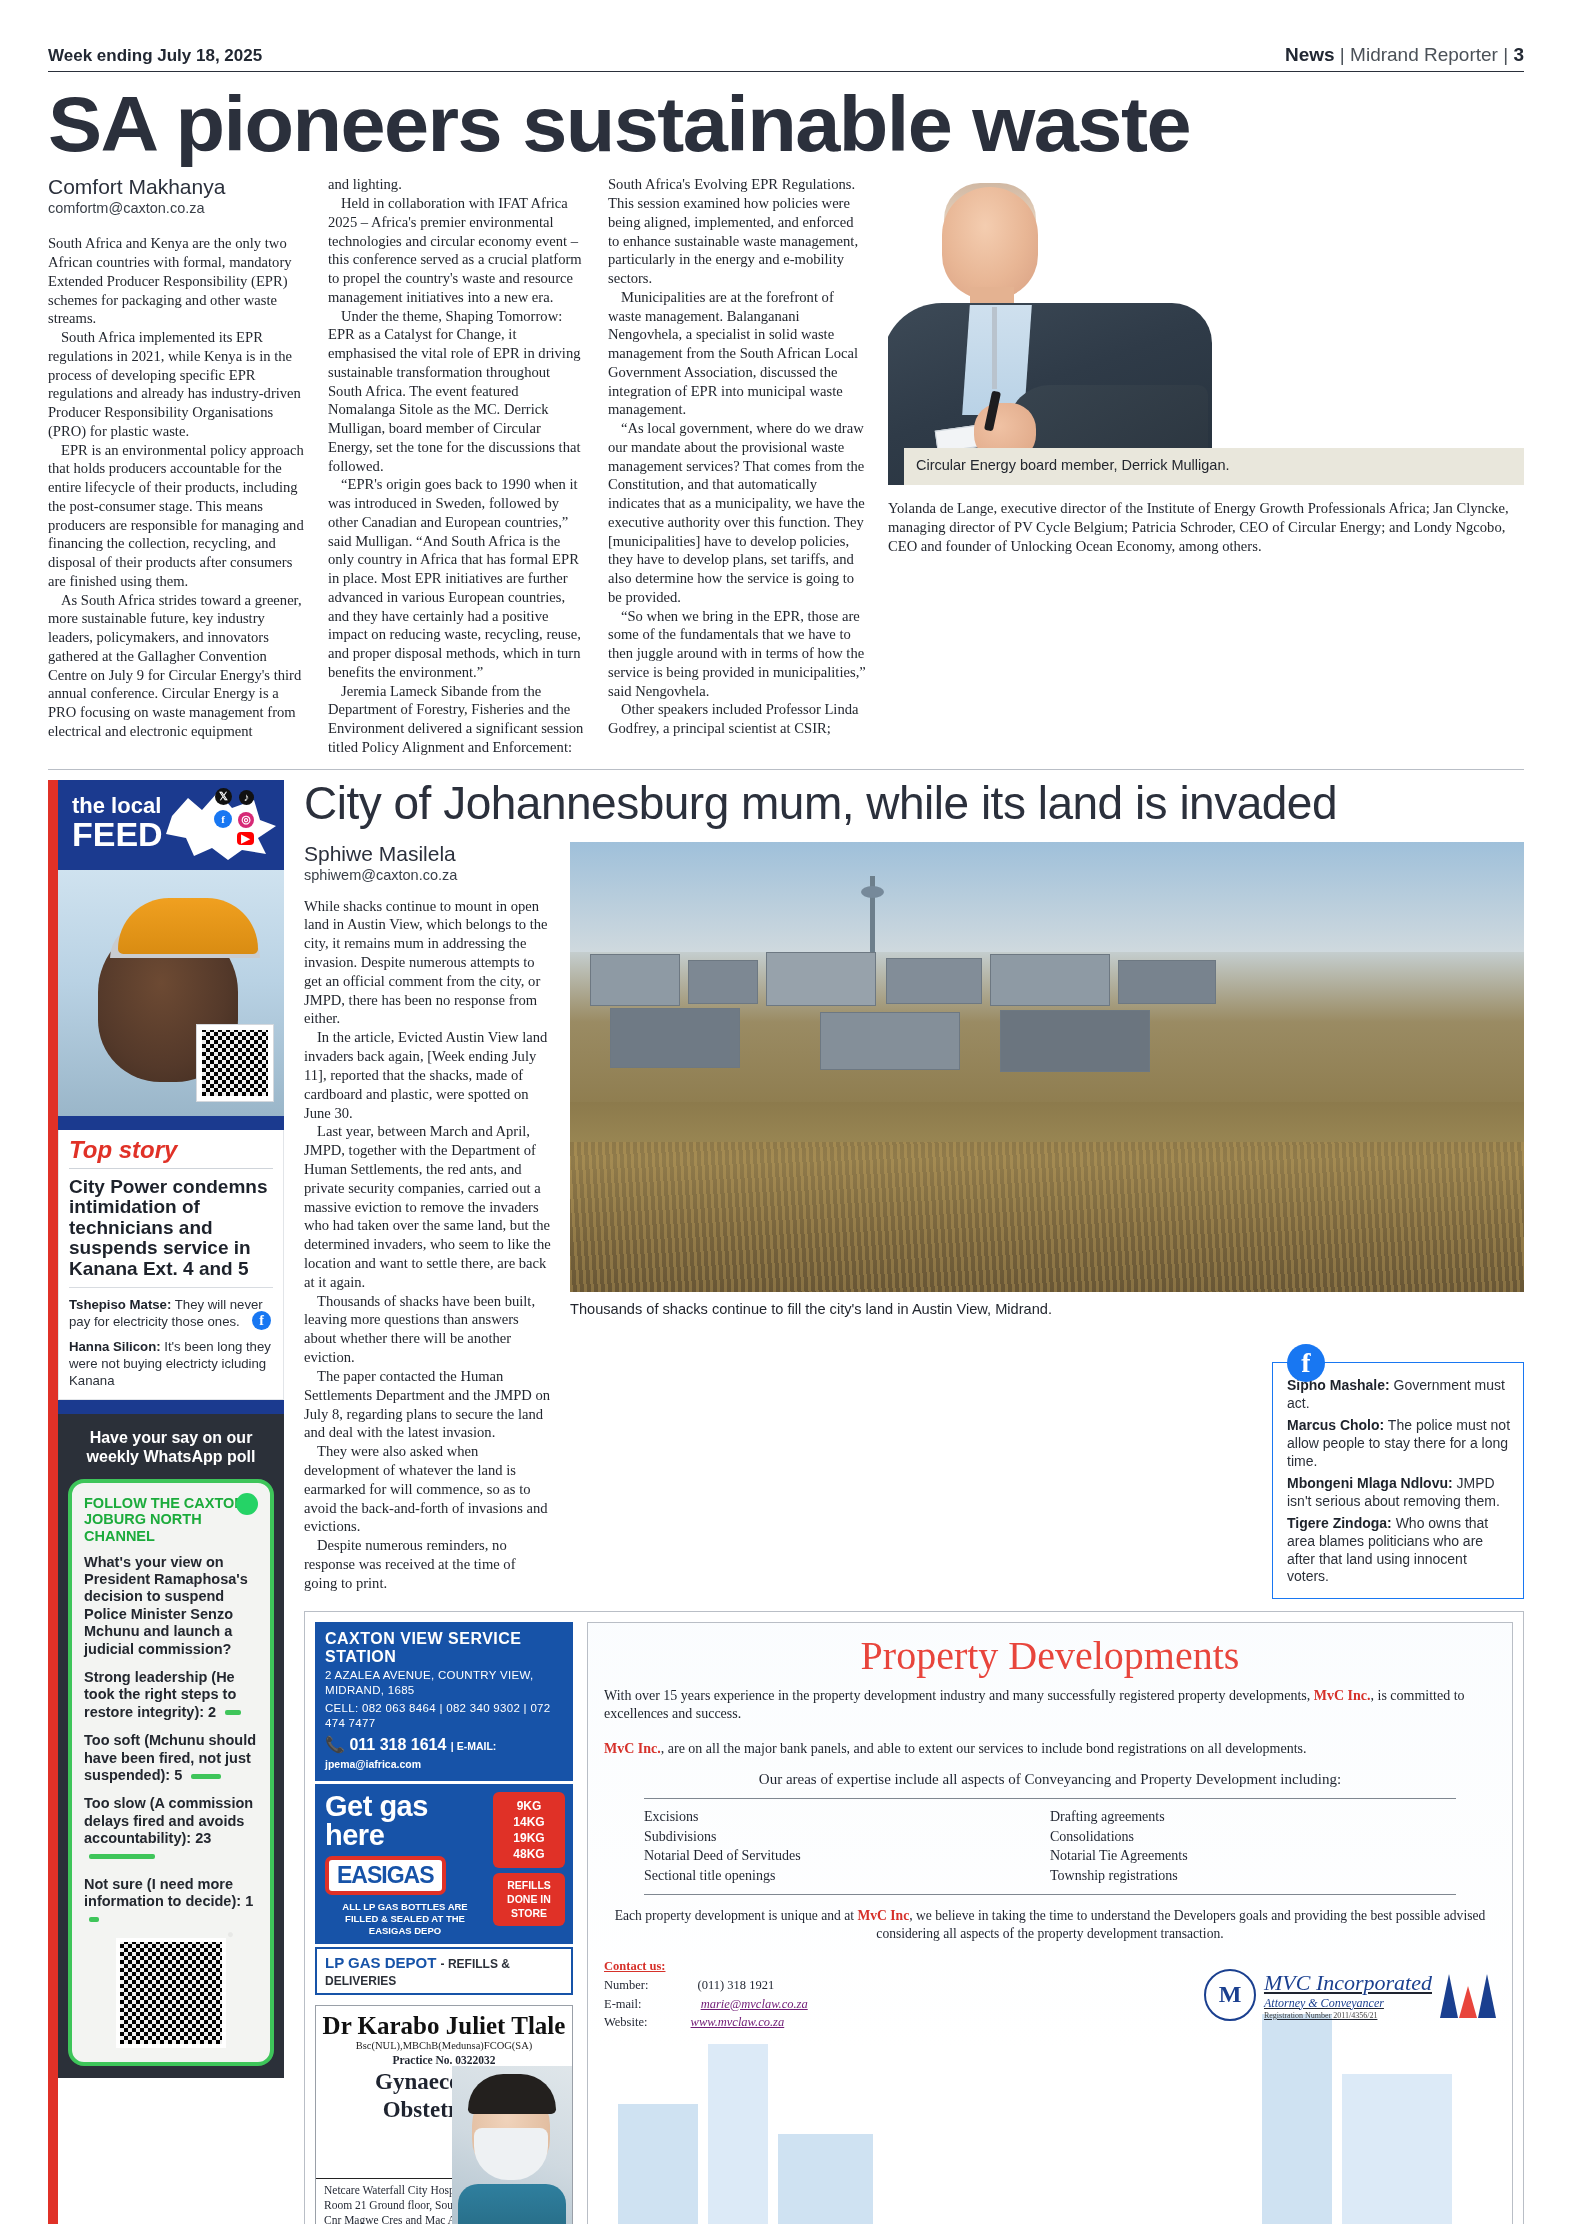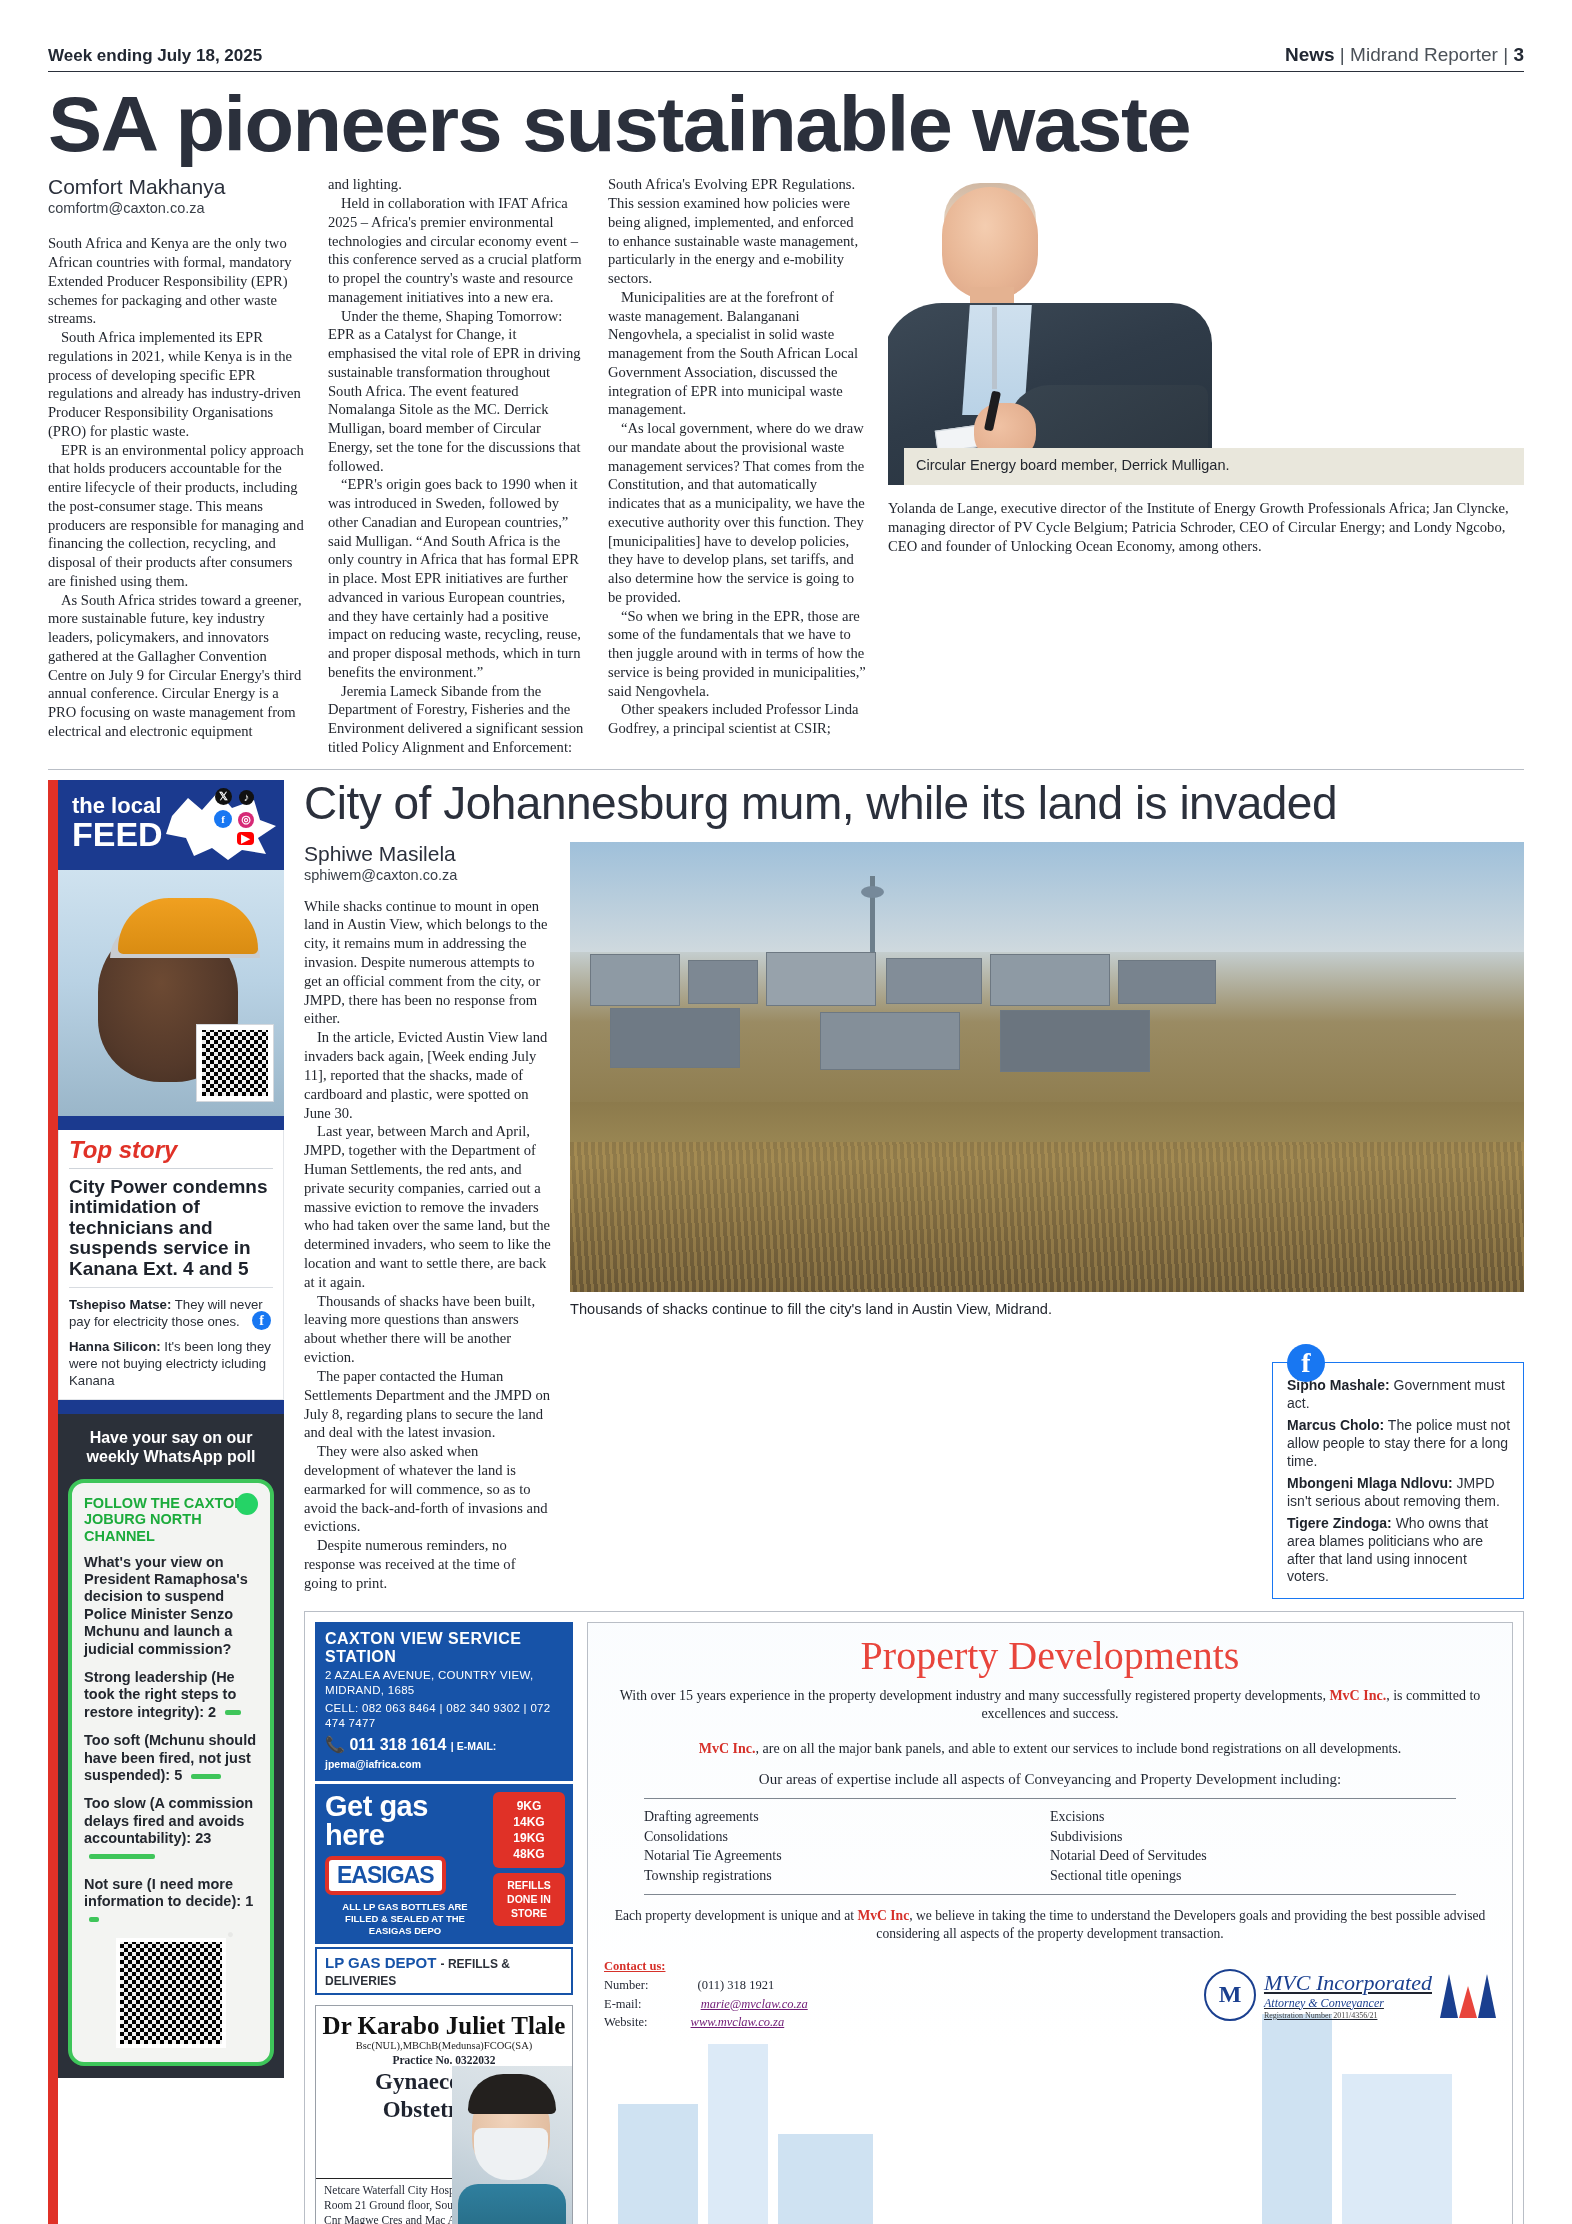--- a/index.html
+++ b/index.html
@@ -223,21 +223,21 @@
   .prop-bg { position:absolute; inset:0; opacity:.22;
      background:linear-gradient(#eaf3fb,#ffffff 60%); }
   .prop-b1 { position:absolute; left:30px; bottom:60px; width:80px; height:170px; background:#cfe2f2; }
   .prop-b2 { position:absolute; left:120px; bottom:60px; width:60px; height:230px; background:#dceaf7; }
   .prop-b3 { position:absolute; left:190px; bottom:60px; width:95px; height:140px; background:#cfe2f2; }
   .prop-b4 { position:absolute; right:60px; bottom:60px; width:110px; height:200px; background:#dceaf7; }
   .prop-b5 { position:absolute; right:180px; bottom:60px; width:70px; height:260px; background:#cfe2f2; }
   .prop-title { position:relative; color:#e8453c; font-size:40px; line-height:1.05; text-align:center;
      font-family:"Liberation Serif", serif; }
   .prop-p { position:relative; font-family:"Liberation Serif", serif; font-size:14px; line-height:1.3;
-     text-align:center; margin-top:10px; color:#1d222b; }
+     margin-top:10px; color:#1d222b; }
   .mvc { color:#d6312a; font-weight:bold; }
   .prop-h { position:relative; font-family:"Liberation Serif", serif; font-size:15px; text-align:center;
      margin-top:12px; line-height:1.3; }
   .prop-rule { position:relative; border-top:1px solid #7f8790; margin:8px 40px 0 40px; }
   .prop-cols { position:relative; display:grid; grid-template-columns:1fr 1fr; margin-top:8px;
      font-family:"Liberation Serif", serif; font-size:14px; line-height:1.42; padding:0 40px; }
   .prop-foot { position:relative; font-family:"Liberation Serif", serif; font-size:13.6px;
      line-height:1.32; text-align:center; margin-top:12px; }
   .contact { position:relative; margin-top:14px; display:grid; grid-template-columns:1fr 330px; }
   .contact .ct { font-size:12.5px; line-height:1.5; font-family:"Liberation Serif", serif; }
@@ -535,30 +535,30 @@
 
           <div class="prop-p" style="margin-top:17px;">
             <span class="mvc">MvC Inc.</span><span>, are on all the major bank panels, and able to extent our services to include bond registrations on all developments.</span>
           </div>
 
           <div class="prop-h">Our areas of expertise include all aspects of Conveyancing and Property Development including:</div>
           <div class="prop-rule"></div>
 
           <div class="prop-cols">
             <div>
+              <div>Excisions</div>
+              <div>Subdivisions</div>
+              <div>Notarial Deed of Servitudes</div>
+              <div>Sectional title openings</div>
+            </div>
+            <div>
               <div>Drafting agreements</div>
               <div>Consolidations</div>
               <div>Notarial Tie Agreements</div>
               <div>Township registrations</div>
-            </div>
-            <div>
-              <div>Excisions</div>
-              <div>Subdivisions</div>
-              <div>Notarial Deed of Servitudes</div>
-              <div>Sectional title openings</div>
             </div>
           </div>
           <div class="prop-rule" style="margin-top:8px;"></div>
 
           <div class="prop-foot">
             <span>Each property development is unique and at </span><span class="mvc">MvC Inc</span><span>, we believe in taking the time to understand the Developers goals and providing the best possible advised considering all aspects of the property development transaction.</span>
           </div>
 
           <div class="contact">
             <div class="ct">

